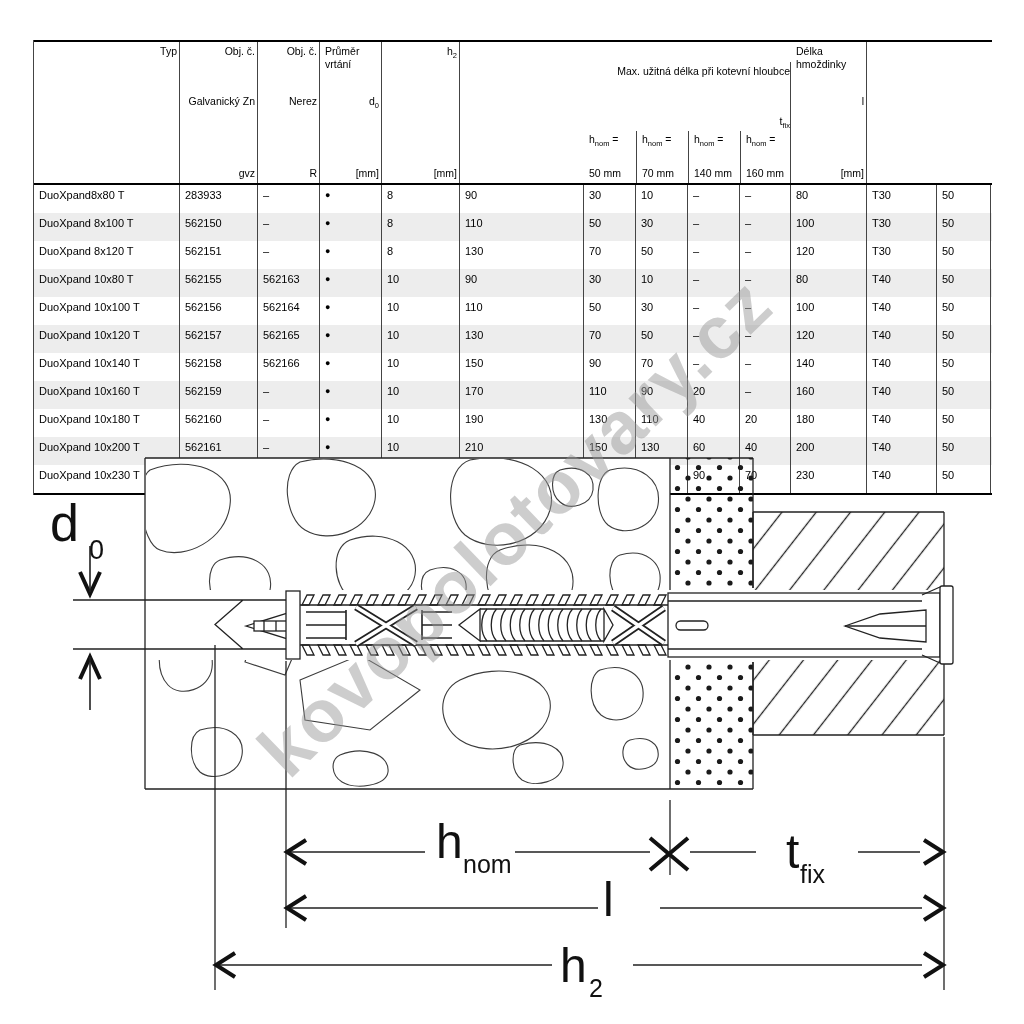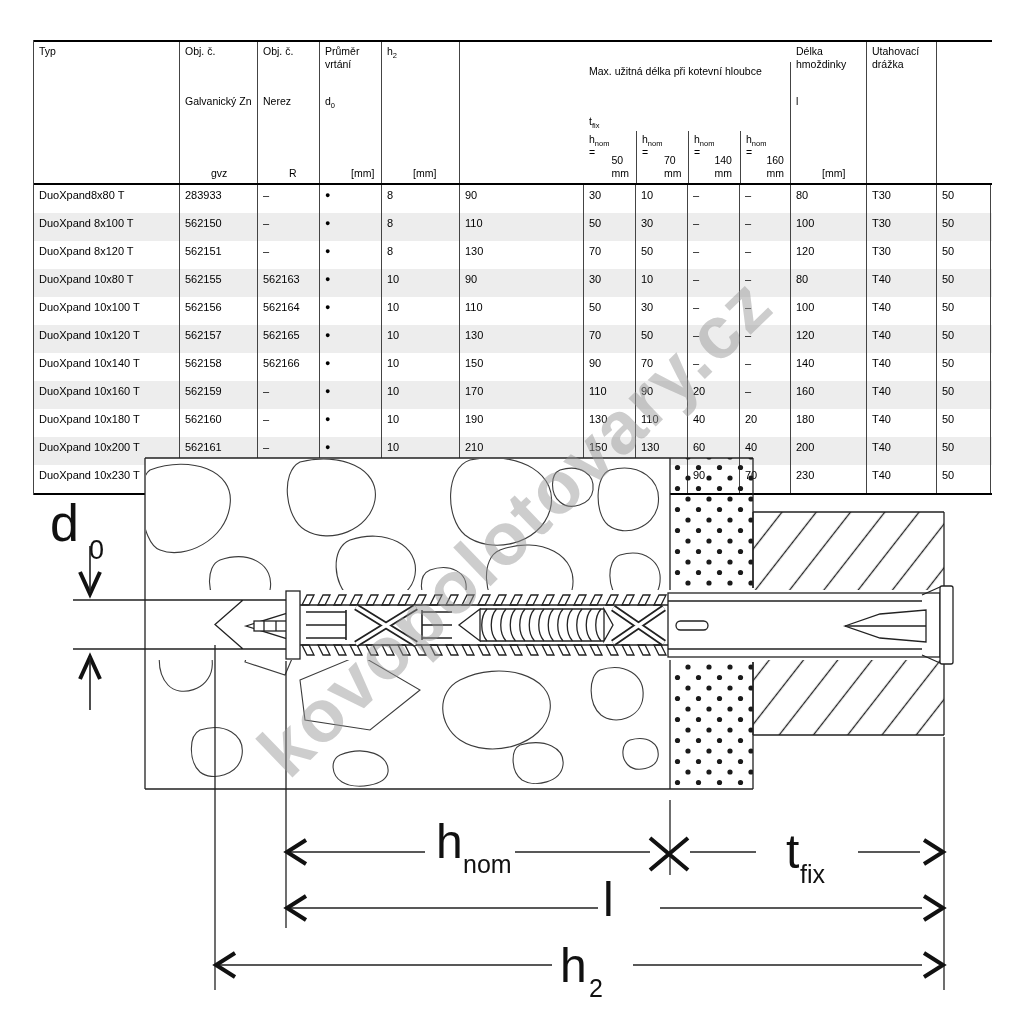--- a/index.html
+++ b/index.html
@@ -3,28 +3,28 @@
 <meta charset="utf-8">
 <style>
   html,body{margin:0;padding:0;background:#fff;}
   .page{position:relative;width:1024px;height:1024px;background:#fff;overflow:hidden;
         font-family:"Liberation Sans","DejaVu Sans",sans-serif;color:#000;}
   
   .tableWrap{position:absolute;left:33px;top:40px;width:958px;border-left:1px solid #444;}
   .grid13{display:grid;grid-template-columns:146px 78px 62px 62px 78px 124px 52px 52px 52px 51px 76px 70px 54px;}
   .thead{height:145px;box-sizing:border-box;border-top:2px solid #000;border-bottom:2px solid #000;background:#fff;}
   .hcell{border-right:1px solid #444;box-sizing:border-box;display:flex;flex-direction:column;
-         padding:3px 2px 3px 5px;font-size:10.5px;line-height:1.25;}
+         padding:3px 2px 3px 5px;font-size:10.5px;line-height:1.25;align-items:flex-end;}
   .hcell.nopad{padding:3px 0 0 0;}
   .hcell.nopad .ht,.hcell.nopad .hs{padding-left:5px;}
   .ht{min-height:50px;}
   .hu{margin-top:auto;margin-left:26px;}
   sub{font-size:7.5px;line-height:0;}
   .hsub{margin-top:auto;display:grid;grid-template-columns:52px 52px 52px 50px;height:52px;}
-  .subcell{box-sizing:border-box;padding:2px 0 3px 5px;display:flex;flex-direction:row;font-size:10.5px;}
+  .subcell{box-sizing:border-box;padding:2px 0 3px 5px;display:flex;flex-direction:column;font-size:10.5px;}
   .subcell + .subcell{border-left:1px solid #444;}
   .sc2{margin-top:auto;}
   .tbody{border-bottom:2px solid #000;}
   .trow{height:28px;}
   .trow:nth-child(even){background:#ededed;}
   .tcell{border-right:1px solid #444;box-sizing:border-box;font-size:11px;line-height:21.7px;
          padding-left:5px;white-space:nowrap;overflow:hidden;}
   .tcell.c3{font-size:9px;}
   
   .watermark{position:absolute;left:515px;top:527px;transform:translate(-50%,-50%) rotate(-44deg);
@@ -95,23 +95,20 @@
             <div class="sc1"><span>h</span><sub>nom</sub> <span>=</span></div>
             <div class="sc2">160 mm</div>
           </div>
         </div>
       </div>
       <div class="hcell">
         <div class="ht">Délka hmoždinky</div>
         <div class="hs">l</div>
         <div class="hu">[mm]</div>
       </div>
-      <div class="hcell">
-        <div class="ht">Utahovací drážka</div>
-      </div>
     </div>
     <div class="tbody">
         <div class="trow grid13">
           <div class="tcell c0">DuoXpand8x80 T</div>
           <div class="tcell c1">283933</div>
           <div class="tcell c2">–</div>
           <div class="tcell c3">●</div>
           <div class="tcell c4">8</div>
           <div class="tcell c5">90</div>
           <div class="tcell c6">30</div>

